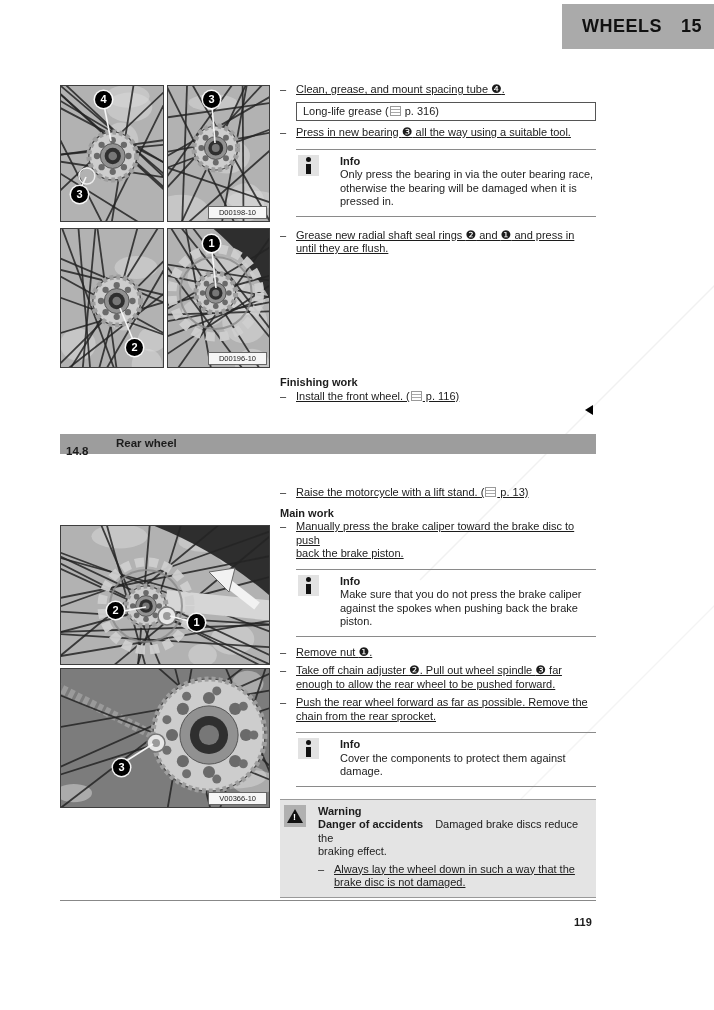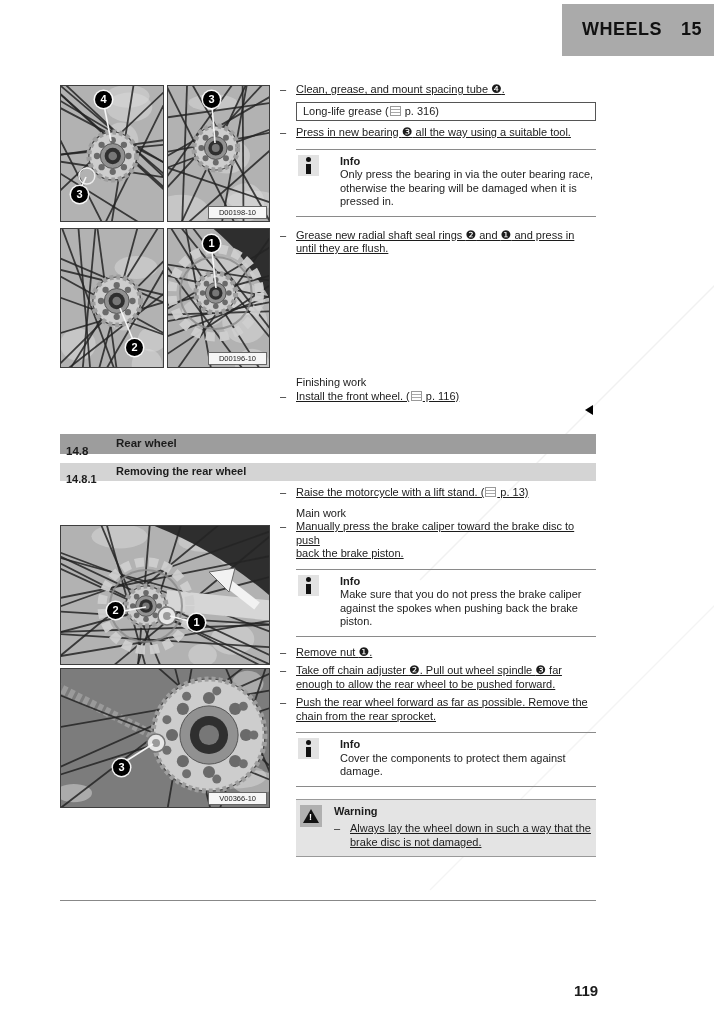--- a/index.html
+++ b/index.html
@@ -1,20 +1,20 @@
 <!DOCTYPE html>
 <html><head>
 <meta charset="utf-8">
 <style>
   html,body{margin:0;padding:0;background:#e8e8e8;}
   .page{position:relative;width:714px;height:1010px;background:#fff;overflow:hidden;
         font-family:"Liberation Sans",sans-serif;color:#1c1c1c;font-size:11px;line-height:13.5px;}
   .watermark{position:absolute;left:0;top:0;pointer-events:none;}
   
-  .chapter-header{position:absolute;left:562px;top:4px;width:152px;height:52px;background:#aaaaaa;
+  .chapter-header{position:absolute;left:562px;top:4px;width:152px;height:45px;background:#aaaaaa;
         display:flex;align-items:center;justify-content:space-between;padding:0 12px 0 20px;box-sizing:border-box;}
   .chapter-header span{font-weight:bold;font-size:18px;letter-spacing:0.5px;color:#111;}
   
   .figure{position:absolute;left:60px;display:flex;gap:3px;}
   .figure.col{flex-direction:column;}
   .photo{position:relative;border:1px solid #3e3e3e;background:#b2b2b2;overflow:hidden;}
   .photo svg{display:block;}
   .fig-overlay{position:absolute;left:0;top:0;z-index:2;pointer-events:none;}
   .callout{position:absolute;z-index:3;width:17px;height:17px;border-radius:50%;background:#000;
         color:#fff;font-weight:bold;font-size:11px;line-height:17px;text-align:center;
@@ -22,50 +22,50 @@
   .img-label{position:absolute;right:3px;bottom:3px;z-index:3;background:#f6f6f6;border:1px solid #666;
         font-size:7.5px;line-height:9px;padding:1px 10px;color:#222;}
   
   .secbar{position:absolute;left:60px;width:536px;display:flex;align-items:center;box-sizing:border-box;padding-left:6px;}
   .secbar .num{font-weight:bold;width:50px;flex:0 0 auto;margin-top:16px;}
   .secbar .ttl{font-weight:bold;}
   .bar-main{top:434px;height:20px;background:#9d9d9d;font-size:11.5px;}
   .bar-sub{top:463px;height:18px;background:#d4d4d4;font-size:11px;}
   
   .rcol{position:absolute;left:280px;width:316px;box-sizing:border-box;}
-  .heading{font-weight:normal;margin-left:16px;}
+  .heading{font-weight:bold;}
   .step{display:flex;align-items:flex-start;}
   .step .dash{flex:0 0 16px;}
   .stext{flex:1 1 auto;text-decoration:underline;}
   .toolbox{margin-left:16px;border:1px solid #555;padding:2px 6px;margin-top:5px;}
   .infobox{margin-left:16px;border-top:1px solid #8a8a8a;border-bottom:1px solid #8a8a8a;
         padding:5px 0 7px 0;display:flex;}
   .ibox-icon{flex:0 0 auto;width:21px;height:21px;background:#e2e2e2;position:relative;margin-left:2px;}
   .i-dot{position:absolute;left:8px;top:2px;width:5px;height:5px;background:#111;border-radius:50%;}
   .i-stem{position:absolute;left:8px;top:9px;width:5px;height:10px;background:#111;}
   .ibox-body{margin-left:21px;flex:1 1 auto;padding-right:2px;}
   .ibox-title{font-weight:bold;}
-  .warnbox{margin-left:16px;background:#e4e4e4;border-top:1px solid #999;border-bottom:1px solid #999;
+  .warnbox{background:#e4e4e4;border-top:1px solid #999;border-bottom:1px solid #999;
         padding:5px 4px 7px 2px;display:flex;}
   .warn-icon{flex:0 0 auto;width:22px;height:22px;background:#b0b0b0;position:relative;margin-left:2px;}
   .warn-tri{position:absolute;left:3px;top:4px;width:0;height:0;border-left:8px solid transparent;
         border-right:8px solid transparent;border-bottom:14px solid #111;}
   .warn-tri::after{content:"!";position:absolute;left:-2px;top:3px;color:#fff;font-weight:bold;
         font-size:9px;line-height:11px;}
   .warn-body{margin-left:12px;flex:1 1 auto;}
   .dlabel{font-weight:bold;margin-right:12px;}
   .wstep{margin-top:4px;}
   .co{font-family:"DejaVu Sans",sans-serif;font-size:12px;line-height:13px;}
   .xref-icon{display:inline-block;width:9px;height:8px;border:1px solid #9a9a9a;vertical-align:-1px;
         margin:0 1px;background:linear-gradient(#fff 0 2px,#aaa 2px 3px,#fff 3px 5px,#aaa 5px 6px,#fff 6px 8px);}
   .mt5{margin-top:5px;}.mt7{margin-top:7px;}.mt8{margin-top:8px;}.mt9{margin-top:9px;}.mt12{margin-top:12px;}
   .print-marker{position:absolute;left:585px;top:405px;width:0;height:0;border-top:5px solid transparent;
         border-bottom:5px solid transparent;border-right:8px solid #000;}
   .bottom-rule{position:absolute;left:60px;top:900px;width:536px;height:1px;background:#888;}
-  .page-number{position:absolute;left:574px;top:984px;font-weight:bold;font-size:15px;}
+  .page-number{position:absolute;left:574px;top:916px;font-weight:bold;font-size:11px;}
 </style>
 </head>
 <body>
 
 <div class="page">
 
   <svg class="watermark" width="714" height="1010">
     <line x1="740" y1="260" x2="420" y2="580" stroke="#000" opacity="0.05" stroke-width="1.5"></line>
     <line x1="760" y1="560" x2="430" y2="890" stroke="#000" opacity="0.04" stroke-width="1.5"></line>
   </svg>
@@ -388,24 +388,20 @@
       <span class="stext">Install the front wheel. (<span class="xref-icon"></span> p. 116)</span>
     </div>
   </div>
 
   <div class="print-marker"></div>
 
   <div class="secbar bar-main">
     <span class="num">14.8</span>
     <span class="ttl">Rear wheel</span>
   </div>
-  <div class="secbar bar-sub">
-    <span class="num">14.8.1</span>
-    <span class="ttl">Removing the rear wheel</span>
-  </div>
 
   <div class="rcol" style="top:486px;">
     <div class="step">
       <span class="dash">–</span>
       <span class="stext">Raise the motorcycle with a lift stand. (<span class="xref-icon"></span> p. 13)</span>
     </div>
     <div class="heading mt7">Main work</div>
     <div class="step">
       <span class="dash">–</span>
       <span class="stext">Manually press the brake caliper toward the brake disc to push<br>back the brake piston.</span>
@@ -441,20 +437,23 @@
         <div class="ibox-title">Info</div>
         <div class="ibox-text">Cover the components to protect them against damage.</div>
       </div>
     </div>
     <div class="warnbox mt12">
       <div class="warn-icon">
           <div class="warn-tri"></div>
         </div>
       <div class="warn-body">
         <div class="ibox-title">Warning</div>
+        <div>
+          <span class="dlabel">Danger of accidents</span><span>Damaged brake discs reduce the<br>braking effect.</span>
+        </div>
         <div class="step wstep">
           <span class="dash">–</span>
           <span class="stext">Always lay the wheel down in such a way that the<br>brake disc is not damaged.</span>
         </div>
       </div>
     </div>
   </div>
 
   <div class="bottom-rule"></div>
   <div class="page-number">119</div>

